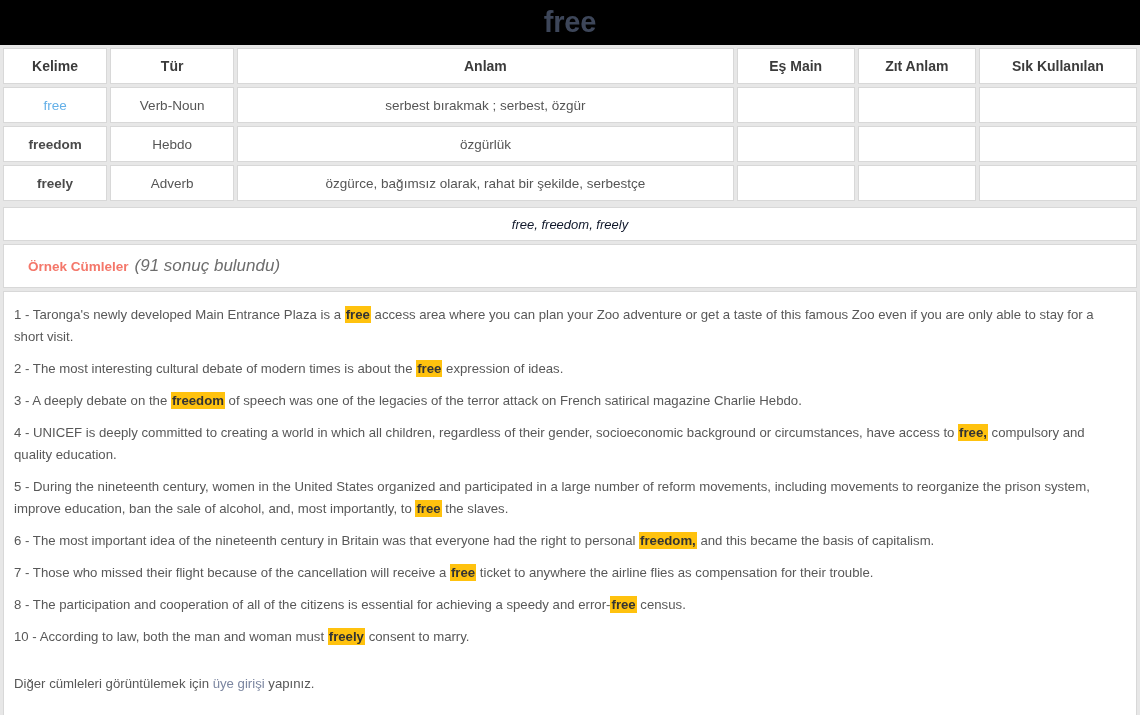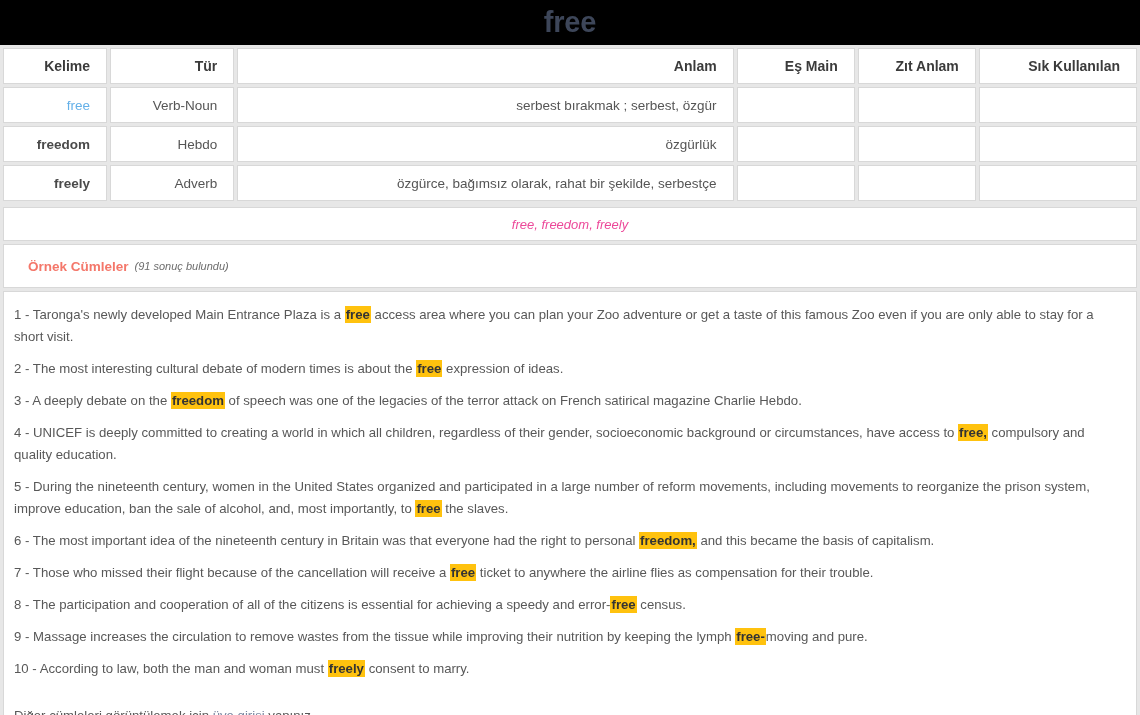--- a/index.html
+++ b/index.html
@@ -35,21 +35,21 @@
     border-spacing: 3px;
     margin: 0;
     table-layout: fixed;
     background: #e7e7e7;
   }
   .word-table td, .word-table th {
     background: #ffffff;
     border: 1px solid #d8d8d8;
     height: 36px;
     padding: 0 16px;
-    text-align: right;
+    text-align: center;
     vertical-align: middle;
     font-size: 13.5px;
     color: #555555;
     font-weight: normal;
     overflow: hidden;
     white-space: nowrap;
   }
   .word-table thead th {
     color: #3b3b3b;
     font-weight: bold;
@@ -70,41 +70,41 @@
     background: #ffffff;
     border: 1px solid #d8d8d8;
     margin: 3px;
   }
   .related-strip {
     height: 34px;
     display: flex;
     align-items: center;
     justify-content: center;
     font-size: 13px;
-    color: #ec4899;
+    color: #0f172a;
     font-style: italic;
   }
 
   
   .ex-header {
     height: 44px;
     display: flex;
     align-items: center;
     padding-left: 24px;
     gap: 6px;
   }
   .ex-header .ex-title {
     color: #f4776a;
     font-weight: bold;
     font-size: 13.5px;
   }
   .ex-header .ex-count {
     color: #6d6d6d;
     font-style: italic;
-    font-size: 11px;
+    font-size: 17px;
   }
 
   
   .sentences {
     padding: 12px 10px 10px 10px;
     min-height: 442px;
   }
   .sentence {
     font-size: 13.2px;
     color: #585858;
@@ -196,19 +196,18 @@
 <div class="panel sentences">
   <div id="sentence-list">
       <p class="sentence"><span>1 - </span><span>Taronga's newly developed Main Entrance Plaza is a </span><span class="hl">free</span><span> access area where you can plan your Zoo adventure or get a taste of this famous Zoo even if you are only able to stay for a short visit.</span></p>
       <p class="sentence"><span>2 - </span><span>The most interesting cultural debate of modern times is about the </span><span class="hl">free</span><span> expression of ideas.</span></p>
       <p class="sentence"><span>3 - </span><span>A deeply debate on the </span><span class="hl">freedom</span><span> of speech was one of the legacies of the terror attack on French satirical magazine Charlie Hebdo.</span></p>
       <p class="sentence"><span>4 - </span><span>UNICEF is deeply committed to creating a world in which all children, regardless of their gender, socioeconomic background or circumstances, have access to </span><span class="hl">free,</span><span> compulsory and quality education.</span></p>
       <p class="sentence"><span>5 - </span><span>During the nineteenth century, women in the United States organized and participated in a large number of reform movements, including movements to reorganize the prison system, improve education, ban the sale of alcohol, and, most importantly, to </span><span class="hl">free</span><span> the slaves.</span></p>
       <p class="sentence"><span>6 - </span><span>The most important idea of the nineteenth century in Britain was that everyone had the right to personal </span><span class="hl">freedom,</span><span> and this became the basis of capitalism.</span></p>
       <p class="sentence"><span>7 - </span><span>Those who missed their flight because of the cancellation will receive a </span><span class="hl">free</span><span> ticket to anywhere the airline flies as compensation for their trouble.</span></p>
       <p class="sentence"><span>8 - </span><span>The participation and cooperation of all of the citizens is essential for achieving a speedy and error-</span><span class="hl">free</span><span> census.</span></p>
-      <p class="sentence"><span>9 - </span><span>Massage increases the circulation to remove wastes from the tissue while improving their nutrition by keeping the lymph </span><span class="hl">free-</span><span>moving and pure.</span></p>
       <p class="sentence"><span>10 - </span><span>According to law, both the man and woman must </span><span class="hl">freely</span><span> consent to marry.</span></p>
     </div>
   <div class="footer-note">
     <span>Diğer cümleleri görüntülemek için </span><a class="login-link">üye girişi</a><span> yapınız.</span>
   </div>
 </div>
 
 </body></html>

